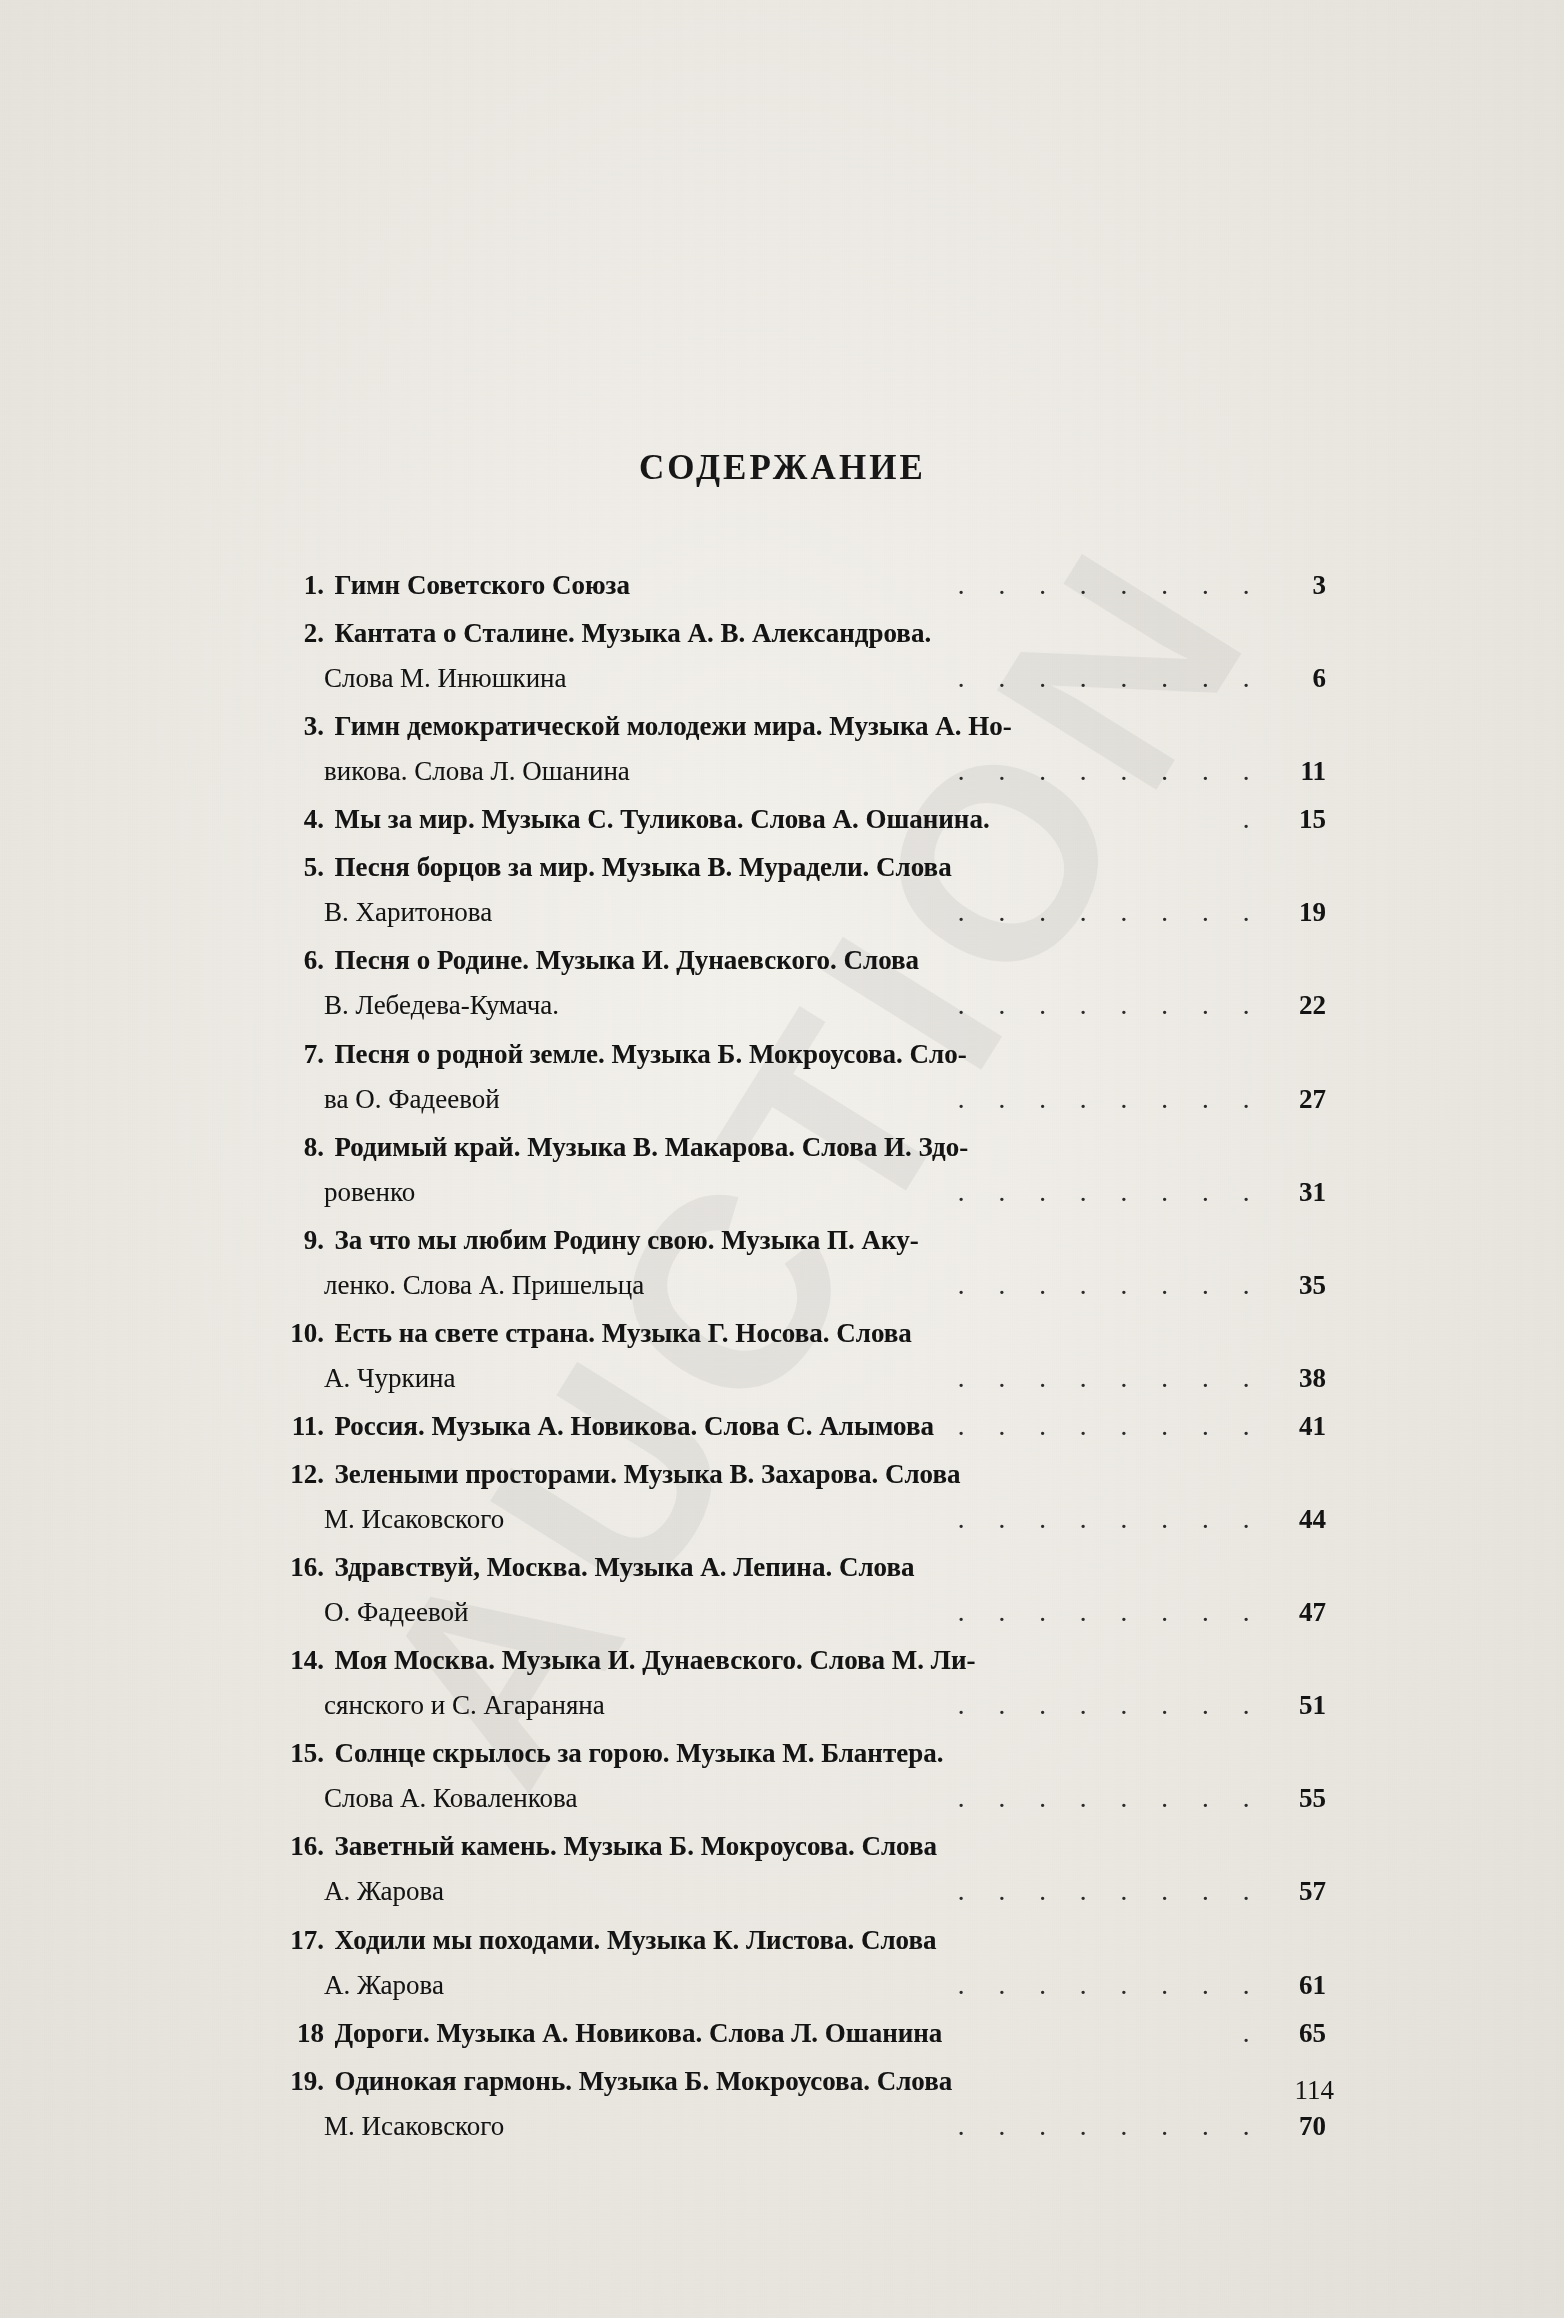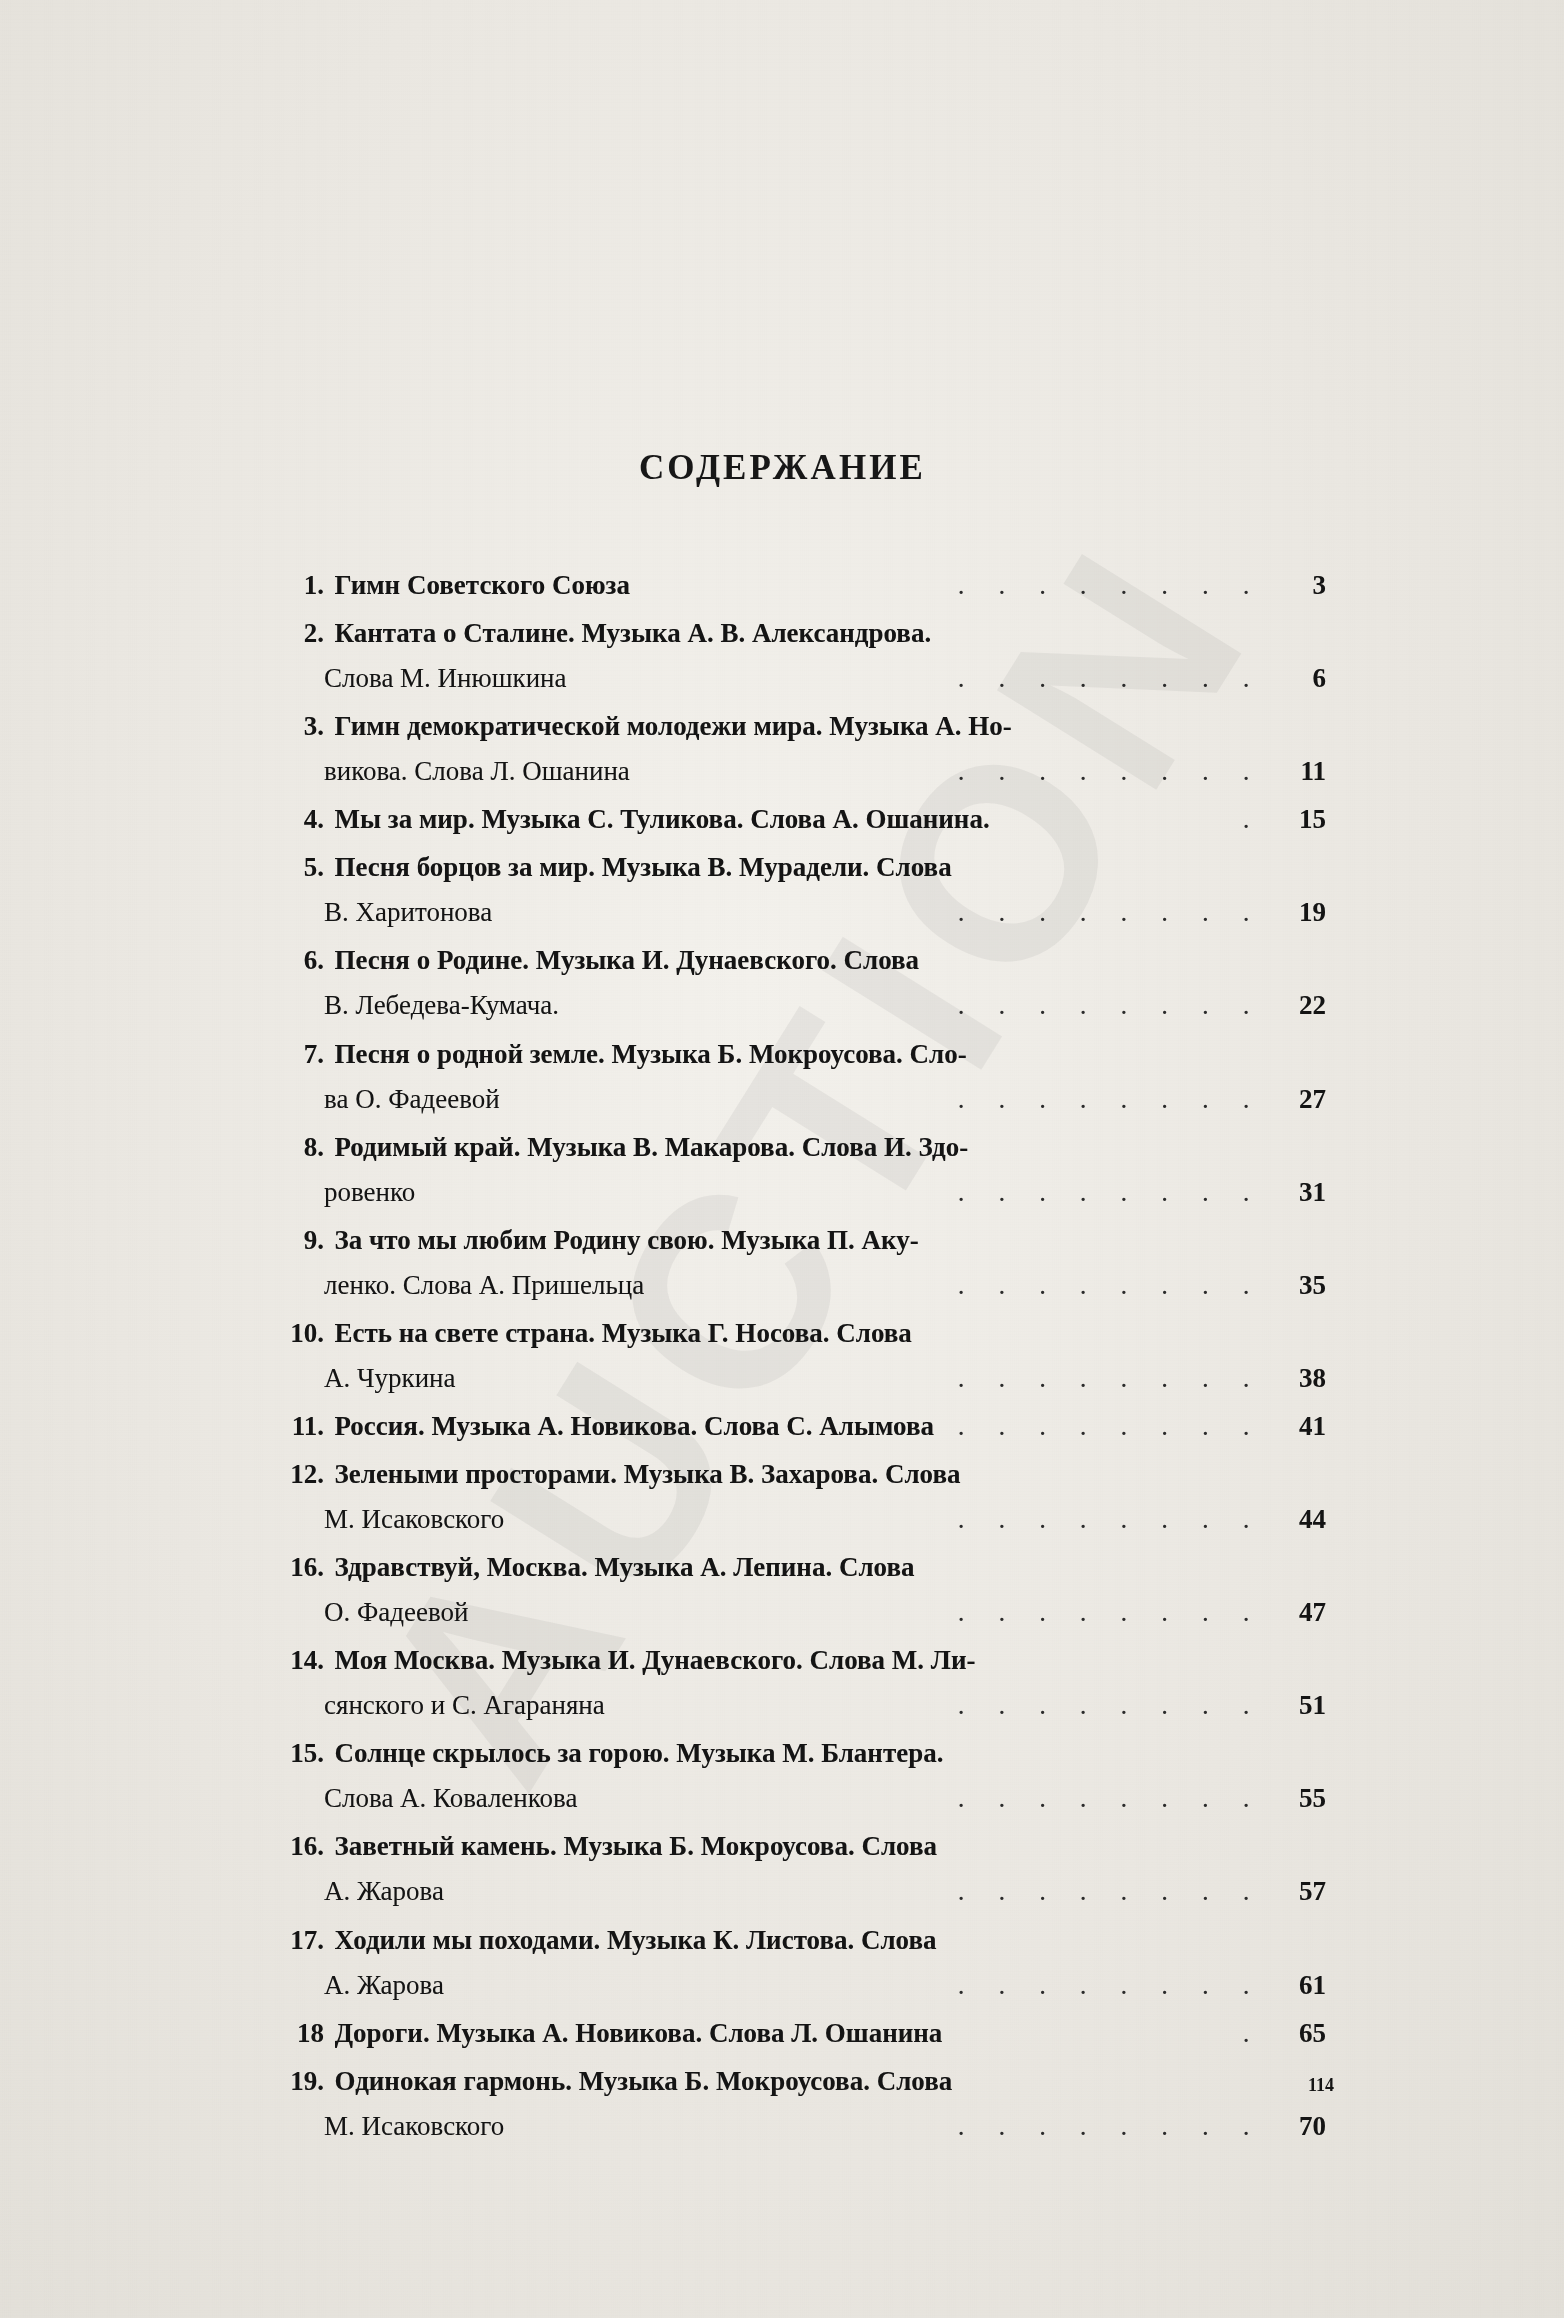--- a/index.html
+++ b/index.html
@@ -140,22 +140,22 @@
   .cont-line .indent {
     width: 62px;
     flex: 0 0 62px;
   }
 
   .folio {
     position: absolute;
     right: 231px;
     top: 2075px;
     font-family: "Liberation Serif", serif;
-    font-weight: 700;
-    font-size: 18px;
+    font-weight: 400;
+    font-size: 27px;
     color: #141414;
   }
 
   
   .line, .cont-line { text-shadow: 0 0 0.5px rgba(0,0,0,0.18); }
 </style>
 </head>
 <body>
 
 <div class="page">

